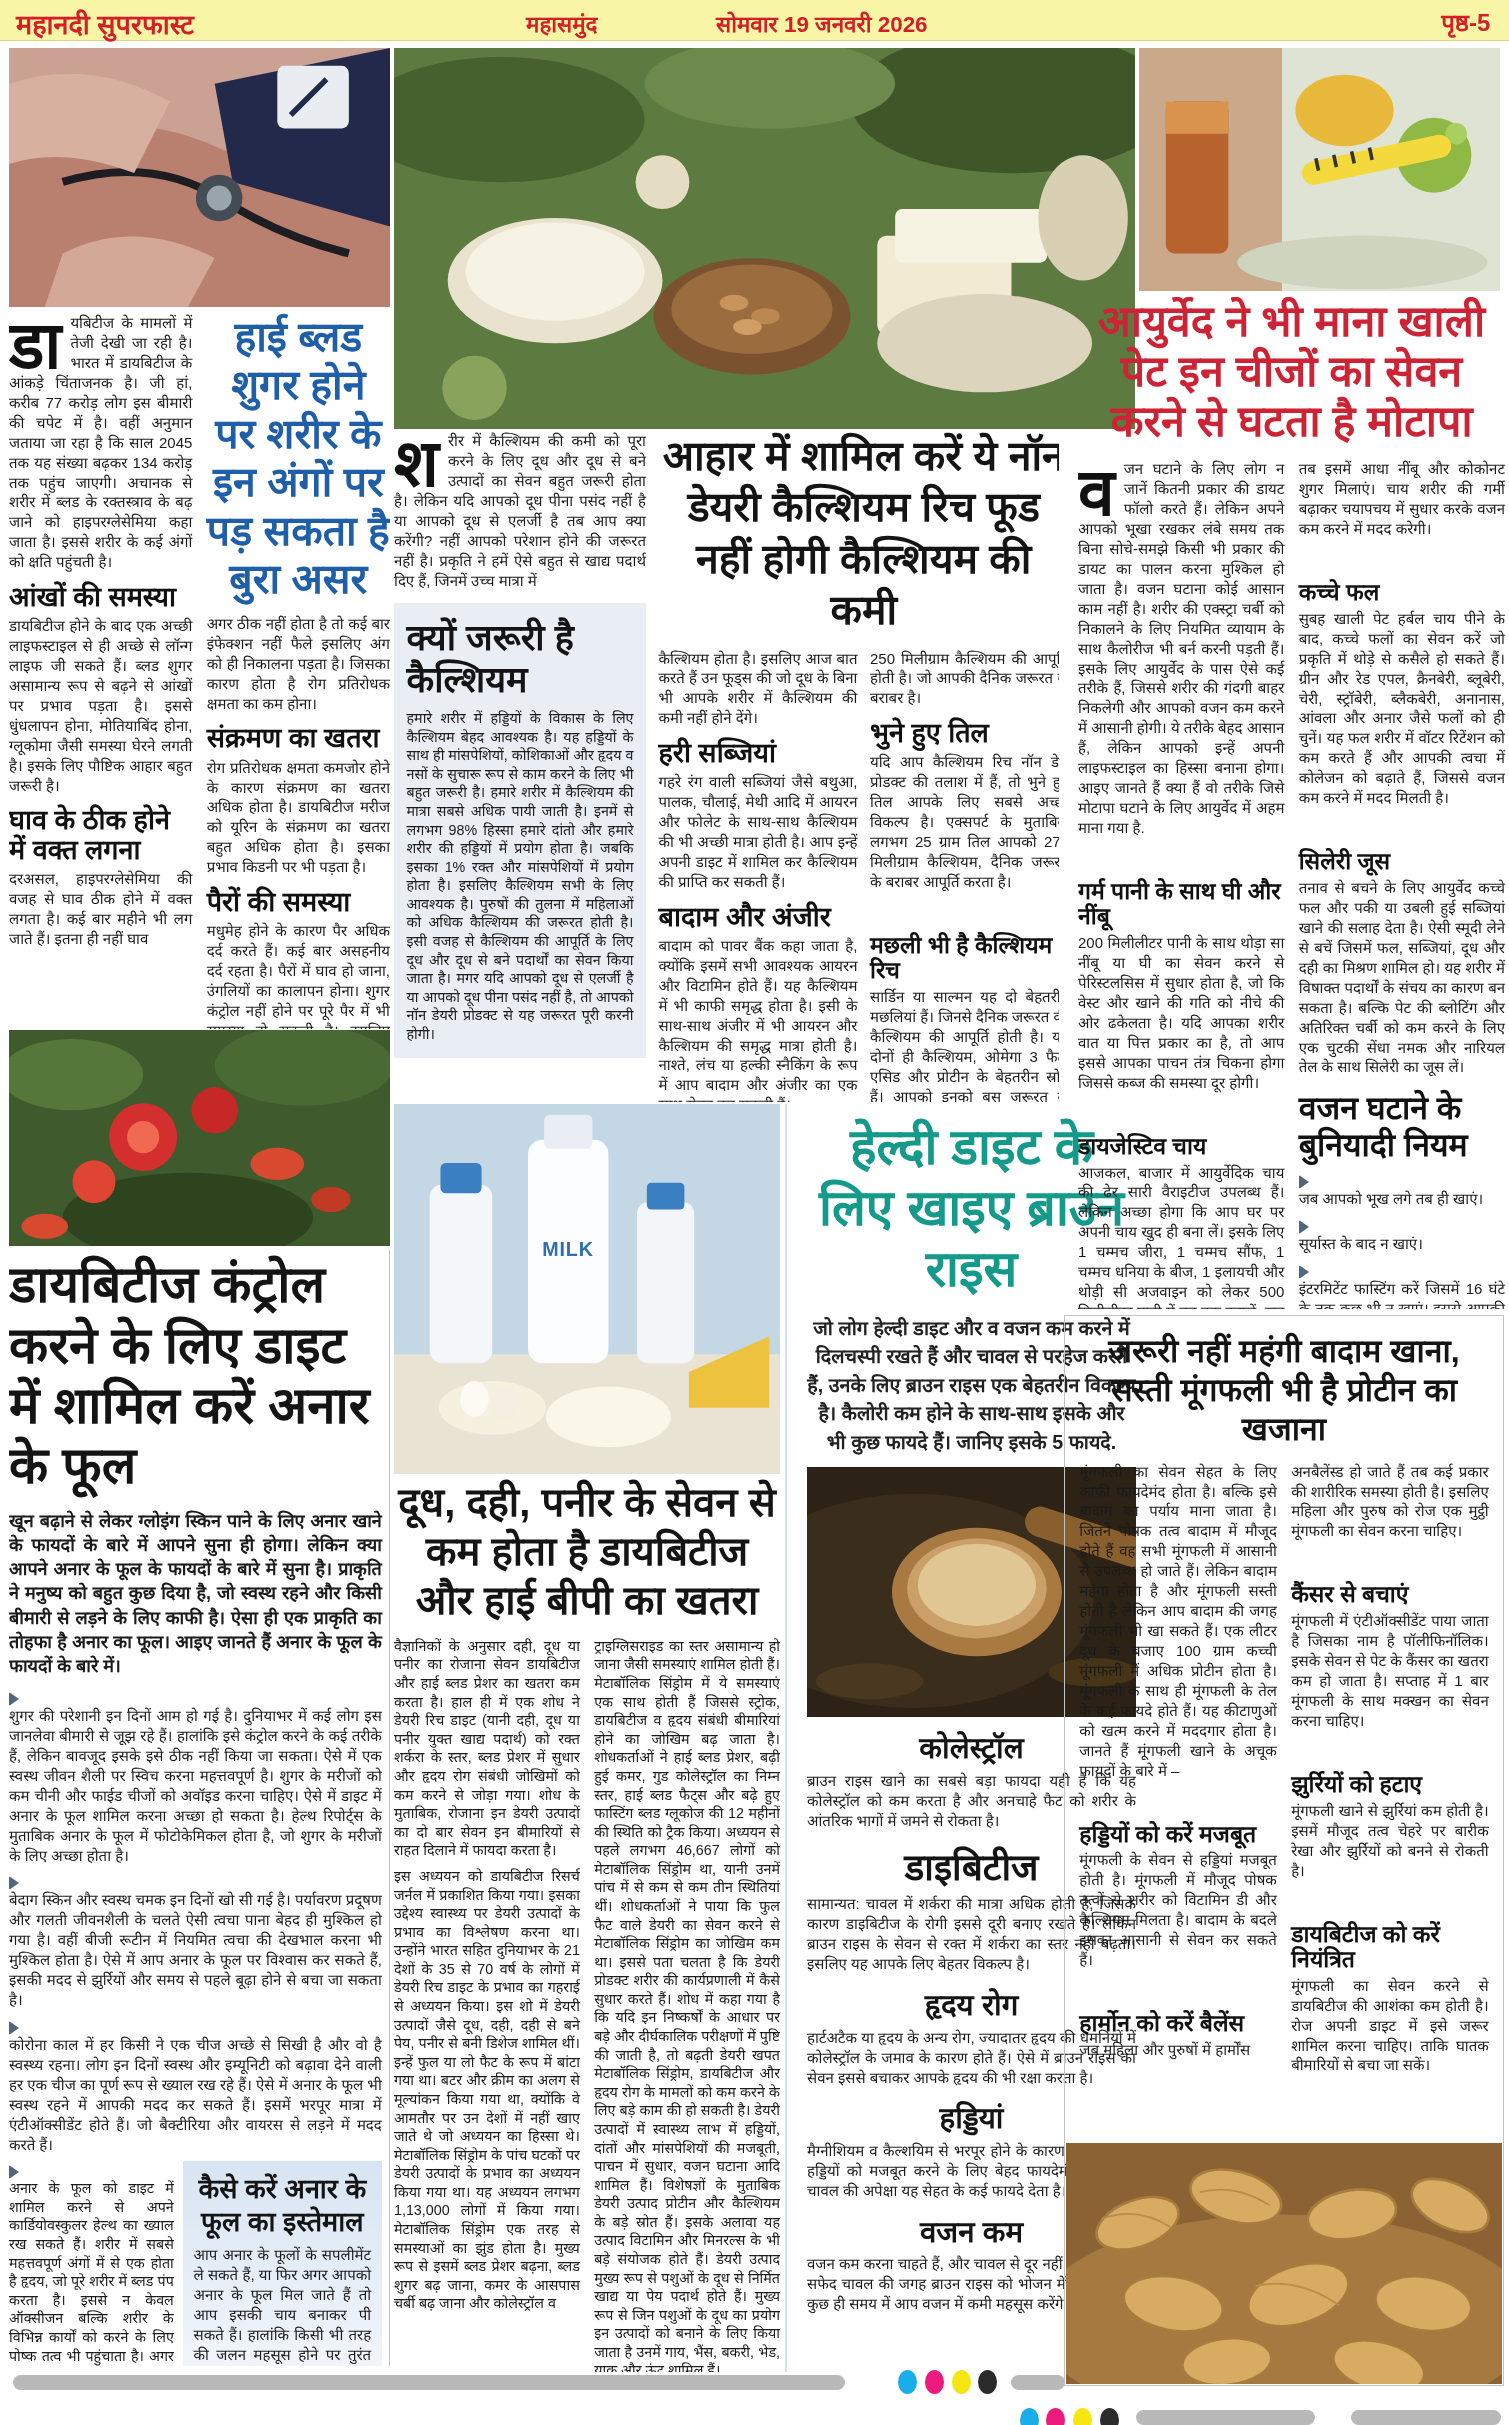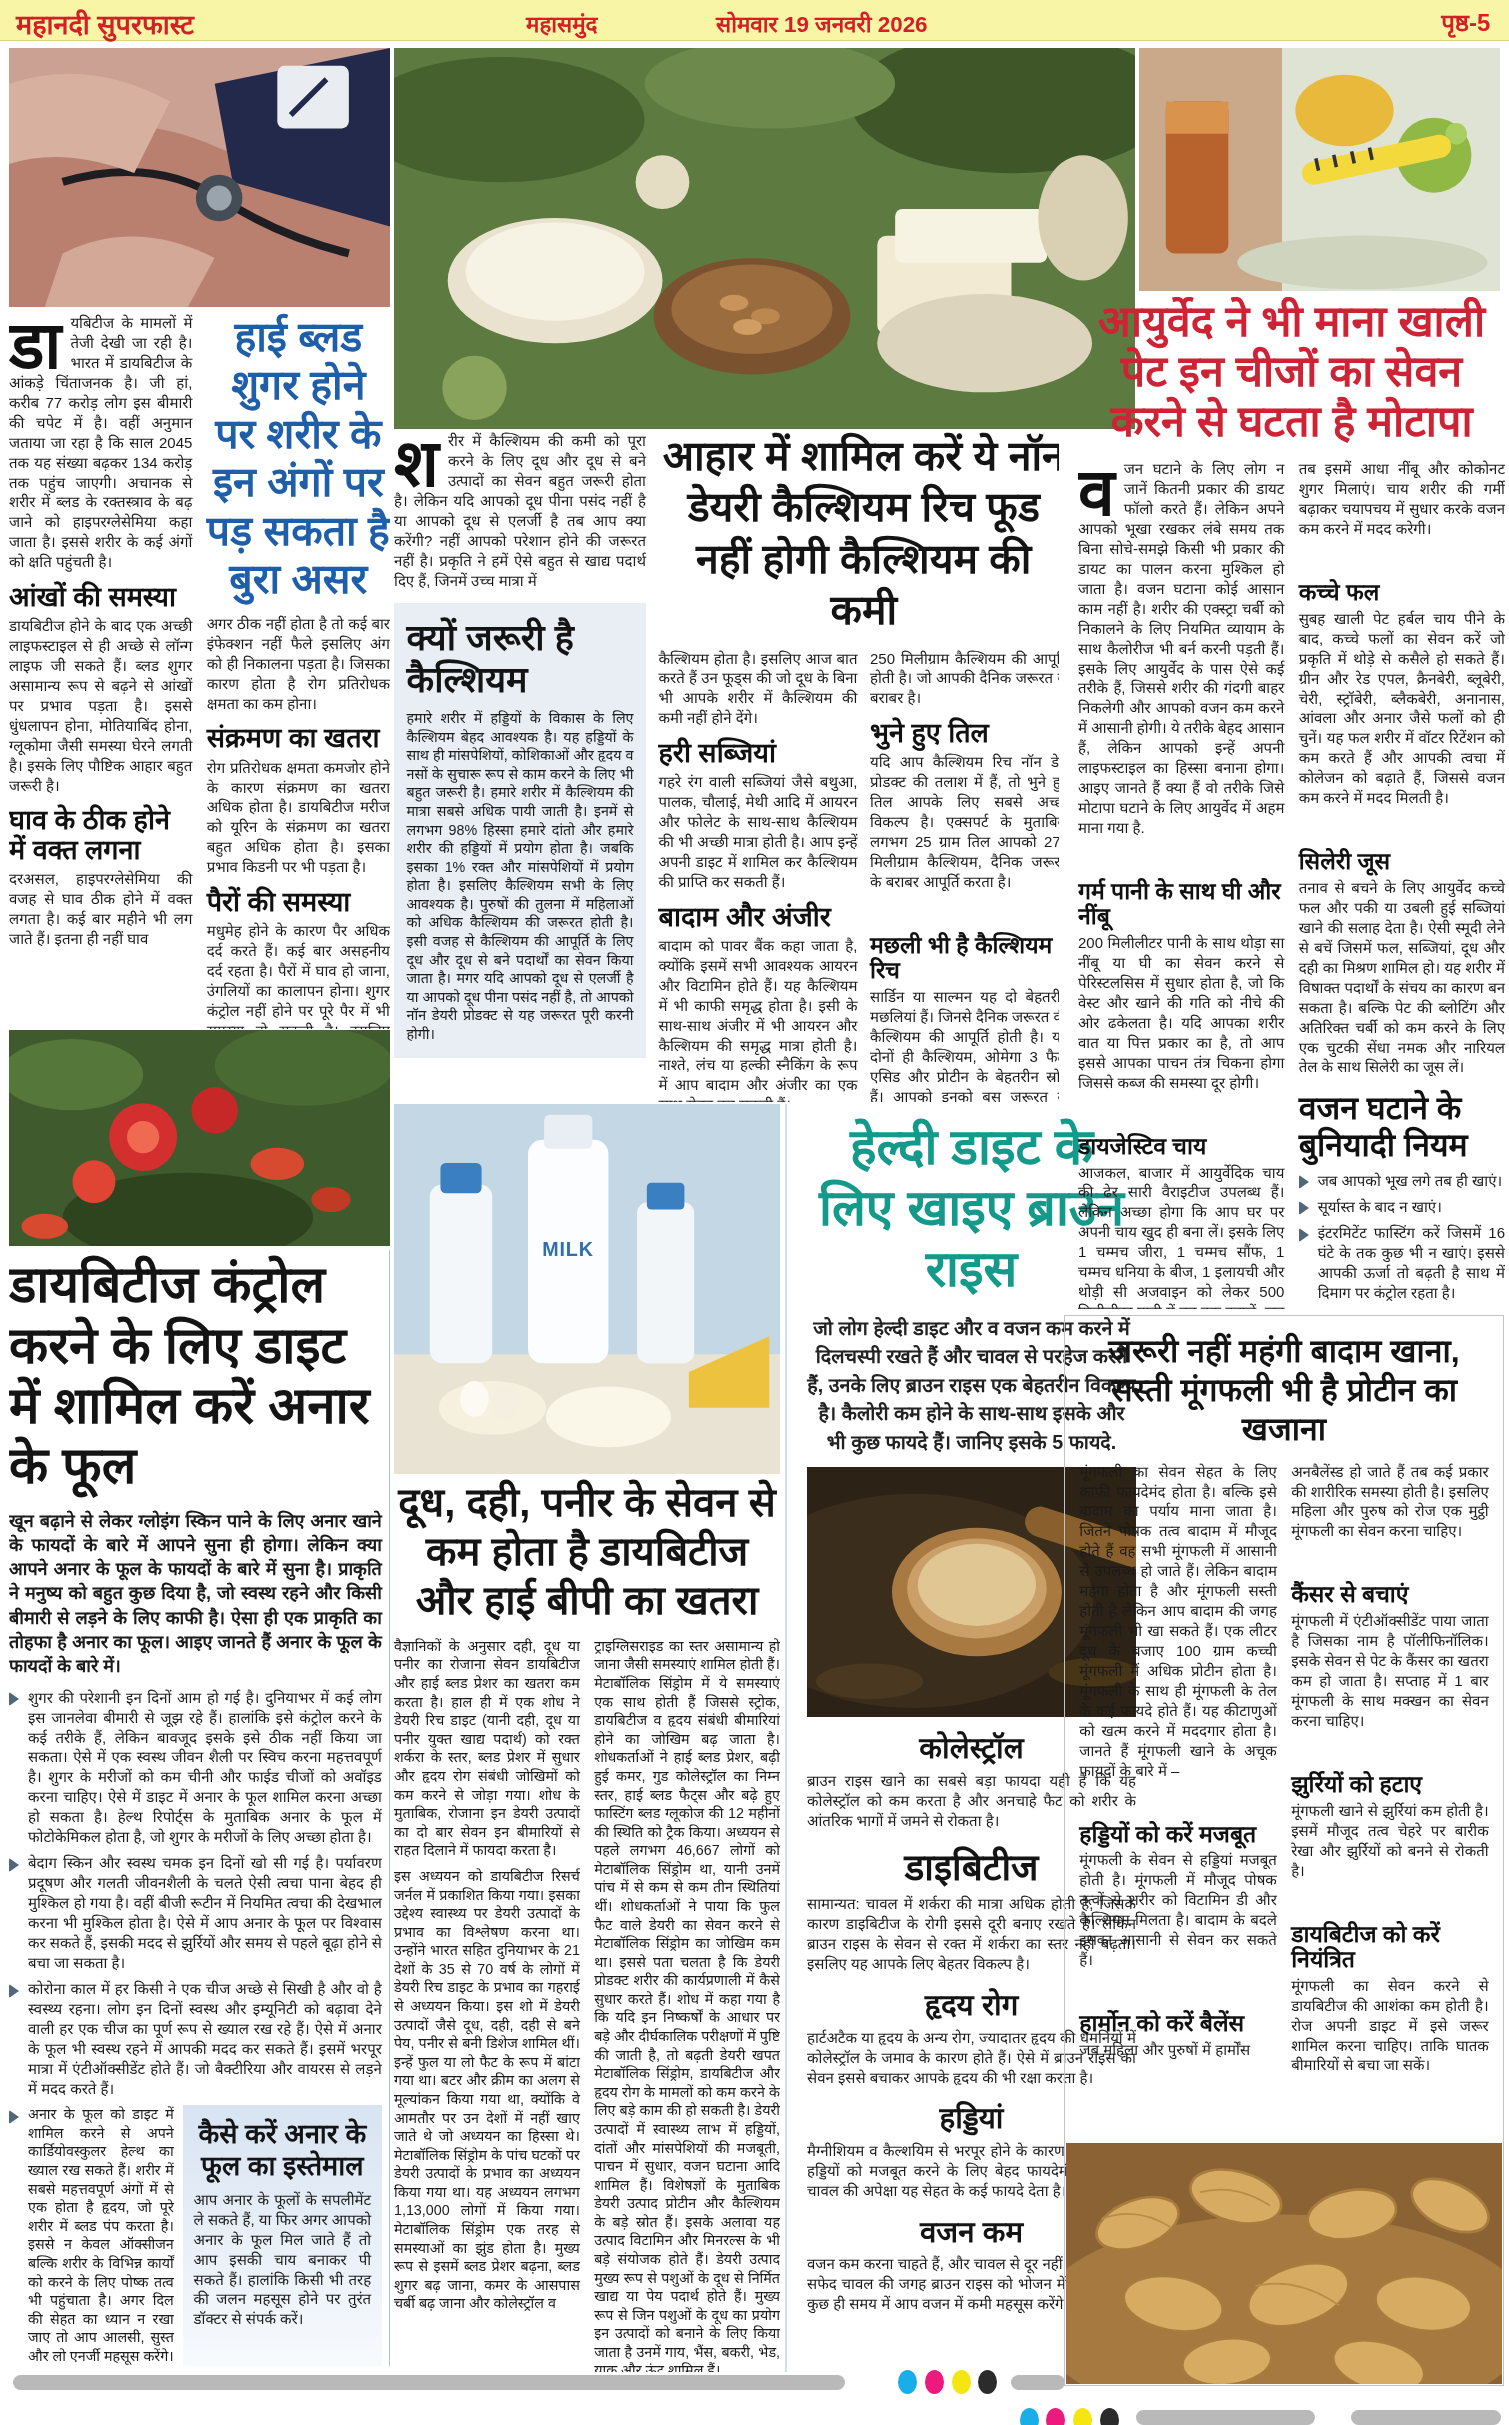--- a/index.html
+++ b/index.html
@@ -24,21 +24,21 @@
 .cols2>div{flex:1;min-width:0;}
 .photo{overflow:hidden;background:#ccc;}
 .photo svg{display:block;}
 
 .hl{font-weight:bold;text-align:center;}
 .hl-blue{color:#1f5fa9;font-size:41px;line-height:1.18;}
 .hl-red{color:#cd2334;font-size:43px;line-height:1.16;}
 .hl-teal{color:#149a8b;font-size:50px;line-height:1.22;}
 .hl-black{color:#141414;}
 
-.blt{display:flex;gap:9px;margin-bottom:6.3px;}
+.blt{display:flex;gap:0;margin-bottom:6.3px;flex-direction:column;}
 .blt .mk{flex:none;width:0;height:0;border-top:7.2px solid transparent;border-bottom:7.2px solid transparent;border-left:10.7px solid #51677c;margin-top:4.5px;border-radius:1.8px;}
 .inset{background:linear-gradient(180deg,#d8e4f2,#f7fafd);padding:12.5px 10.7px;}
 .whybox{background:#e9eef5;padding:14.3px 12.5px;margin-top:12.5px;}
 
 .bar{position:absolute;background:#b9b9b9;height:15px;border-radius:8px;}
 .dot{position:absolute;width:19px;height:24px;border-radius:50%;}
 .pbox{border:1.8px solid #c3c3c3;}
 </style>
 </head>
 <body>

